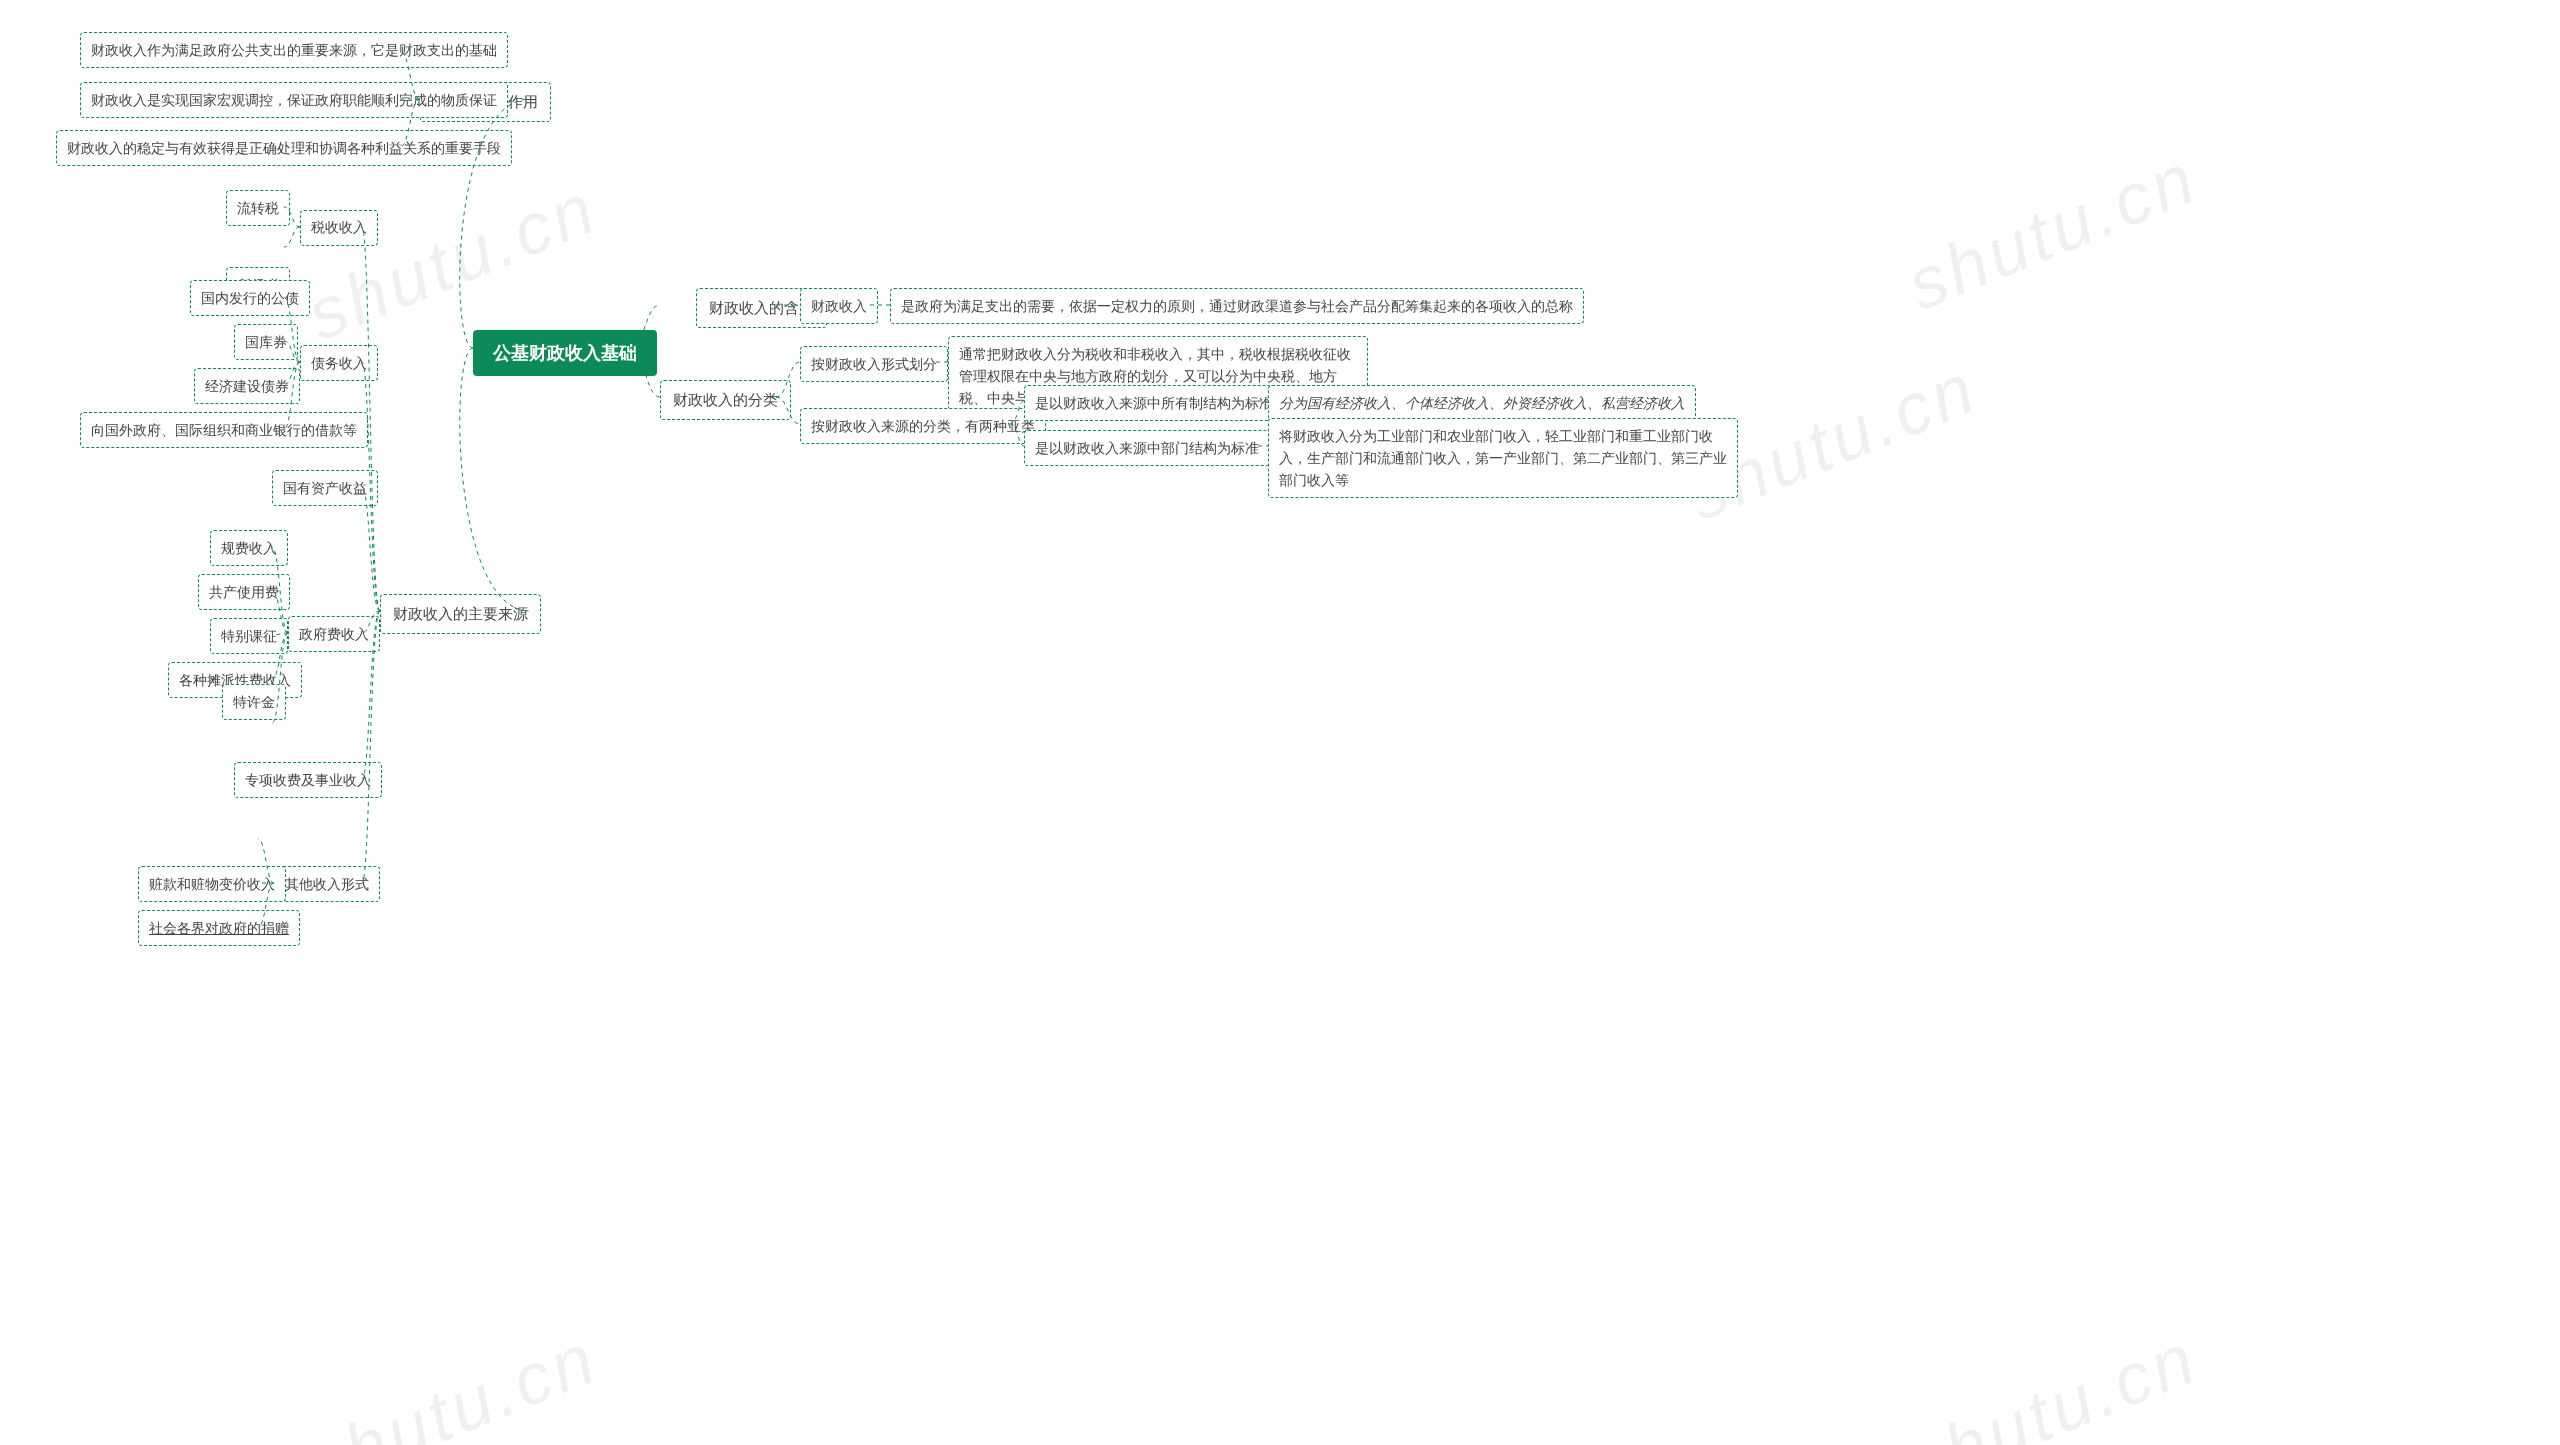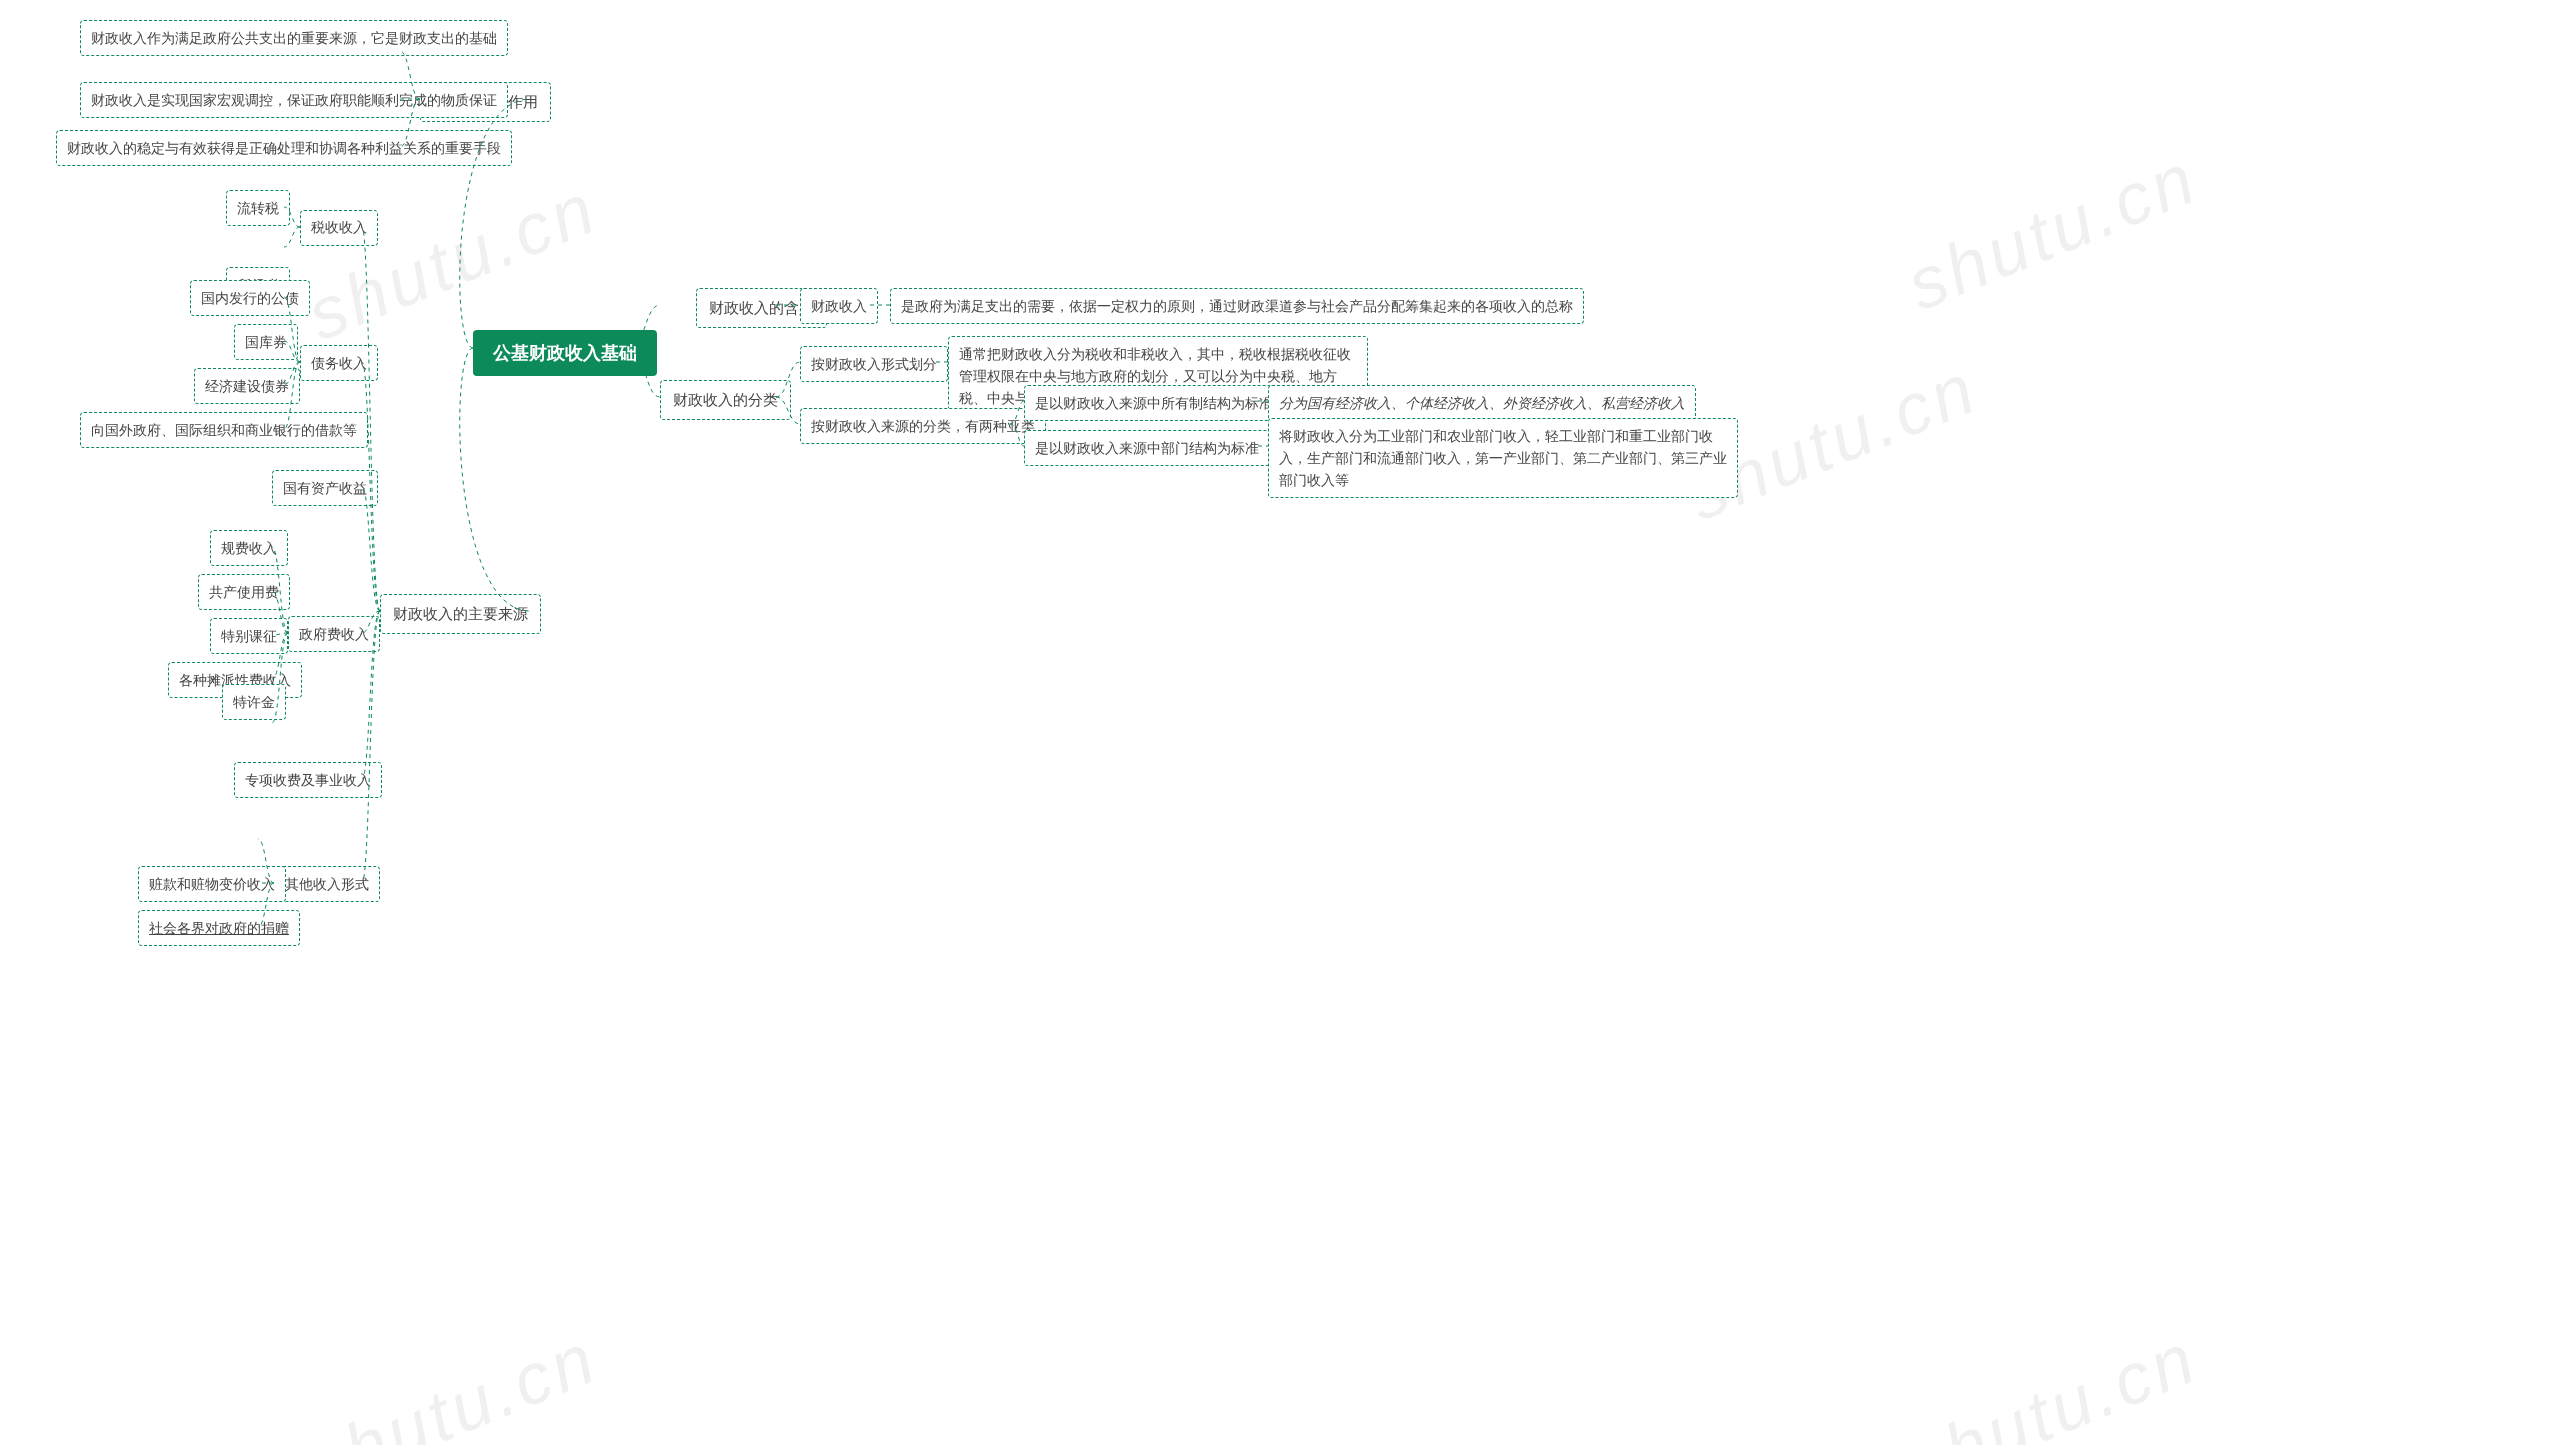--- a/index.html
+++ b/index.html
@@ -87,21 +87,21 @@
 <div class="node" style="left:800px;top:346px;">按财政收入形式划分</div>
 <div class="node wrap" style="left:948px;top:336px;width:420px;">通常把财政收入分为税收和非税收入，其中，税收根据税收征收管理权限在中央与地方政府的划分，又可以分为中央税、地方税、中央与地方共享税</div>
 
 <div class="node" style="left:800px;top:408px;">按财政收入来源的分类，有两种亚类</div>
 <div class="node" style="left:1024px;top:385px;">是以财政收入来源中所有制结构为标准</div>
 <div class="node" style="left:1268px;top:385px;font-style:italic;">分为国有经济收入、个体经济收入、外资经济收入、私营经济收入</div>
 <div class="node" style="left:1024px;top:430px;">是以财政收入来源中部门结构为标准</div>
 <div class="node wrap" style="left:1268px;top:418px;width:470px;">将财政收入分为工业部门和农业部门收入，轻工业部门和重工业部门收入，生产部门和流通部门收入，第一产业部门、第二产业部门、第三产业部门收入等</div>
 
 <div class="node sec" style="left:420px;top:82px;">财政收入的作用</div>
-<div class="node" style="left:80px;top:20px;">财政收入作为满足政府公共支出的重要来源，它是财政支出的基础</div>
+<div class="node" style="left:80px;top:32px;">财政收入作为满足政府公共支出的重要来源，它是财政支出的基础</div>
 <div class="node" style="left:80px;top:82px;">财政收入是实现国家宏观调控，保证政府职能顺利完成的物质保证</div>
 <div class="node" style="left:56px;top:130px;">财政收入的稳定与有效获得是正确处理和协调各种利益关系的重要手段</div>
 
 <div class="node sec" style="left:380px;top:594px;">财政收入的主要来源</div>
 
 <div class="node" style="left:300px;top:210px;font-family:Liberation Mono, monospace;">税收收入</div>
 <div class="node" style="left:226px;top:190px;">流转税</div>
 <div class="node" style="left:226px;top:230px;margin-top:37px;">所得税</div>
 
 <div class="node" style="left:300px;top:345px;">债务收入</div>

